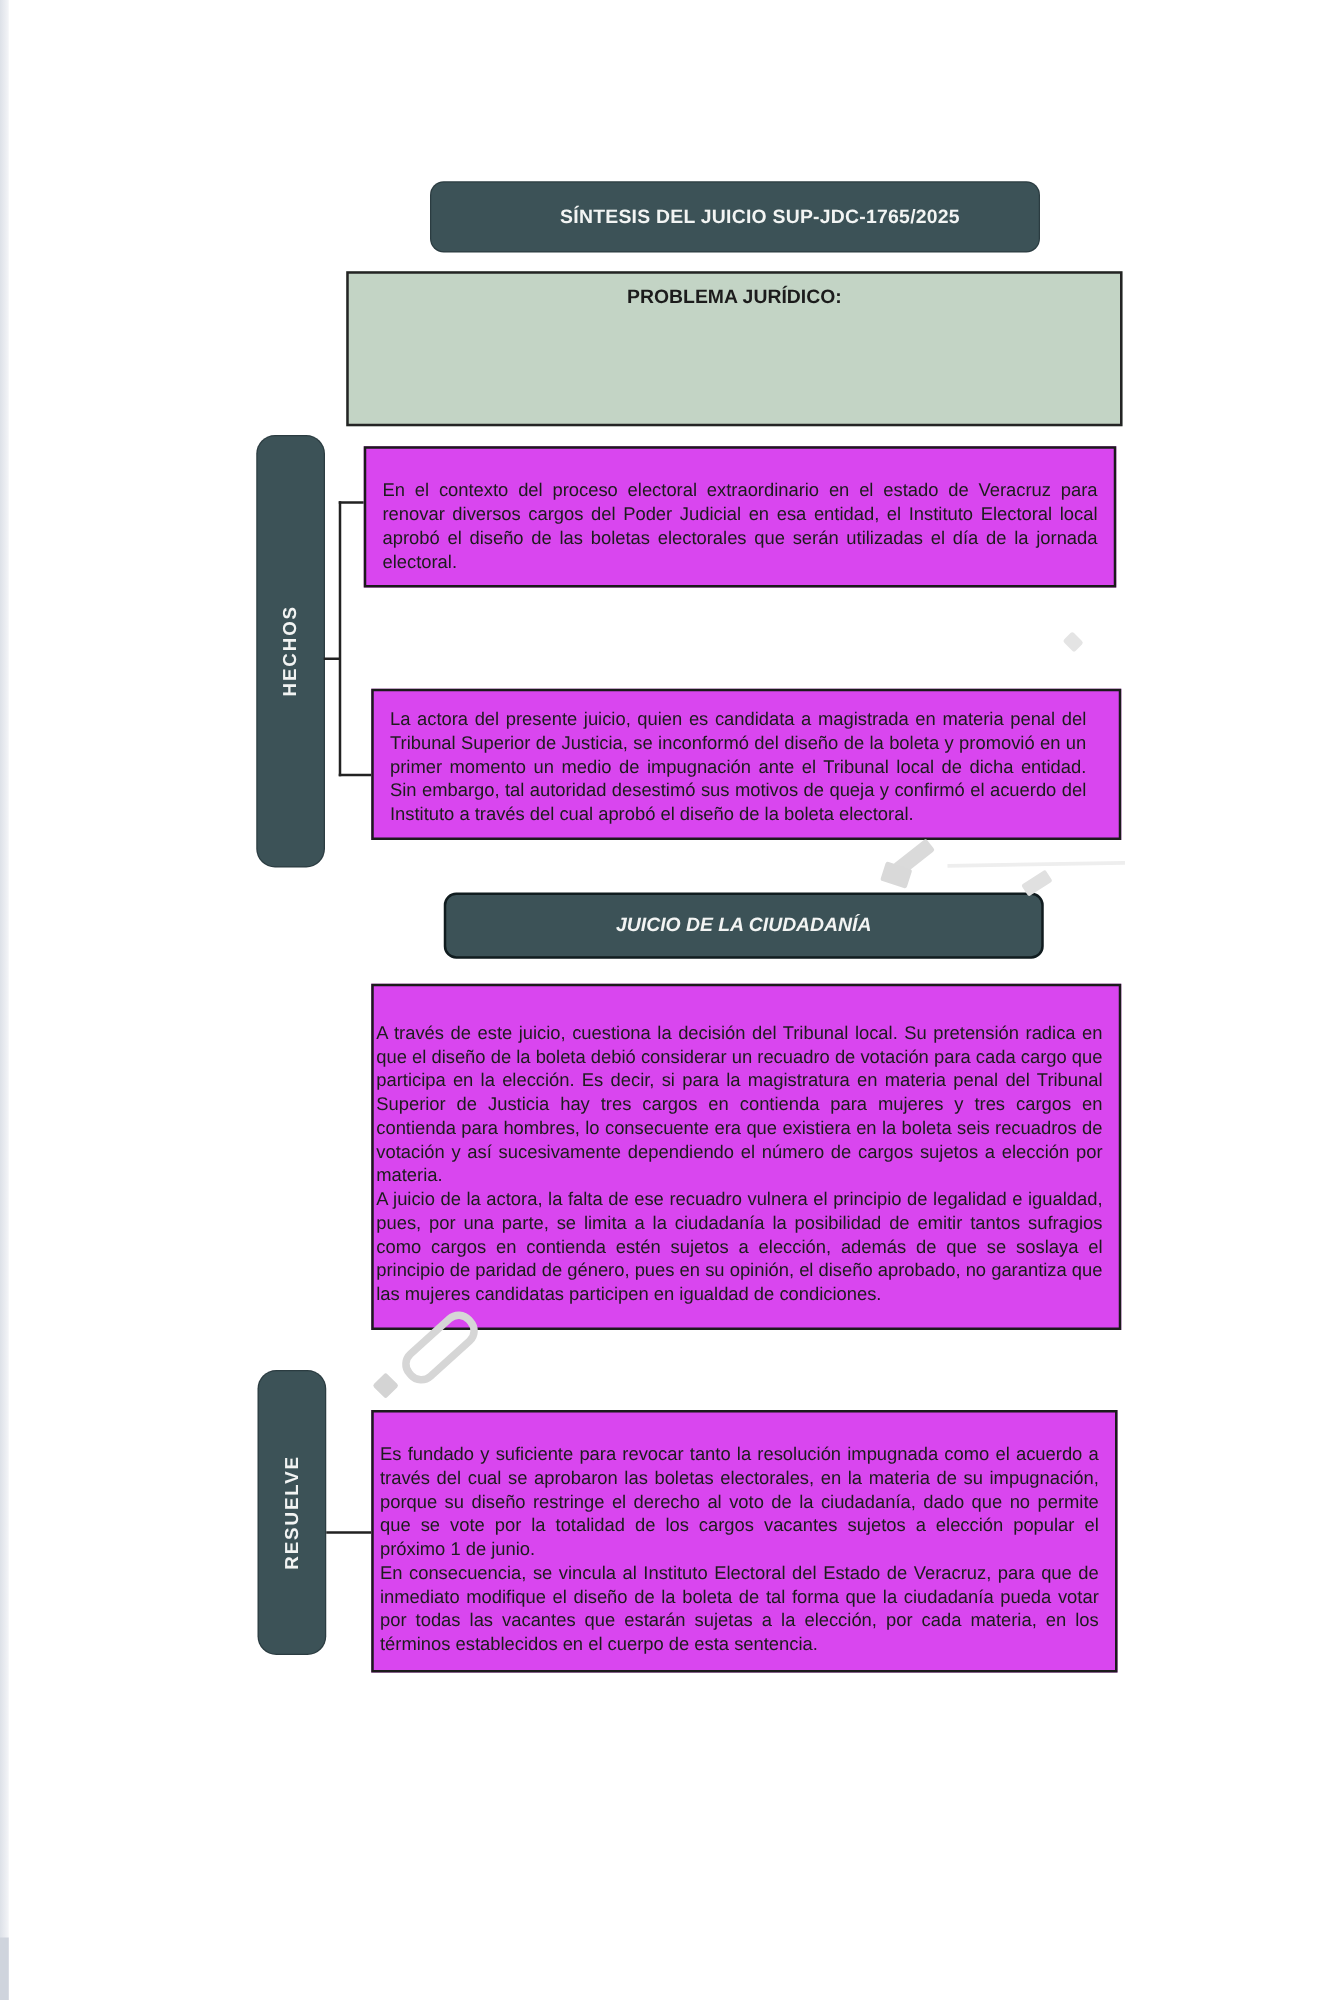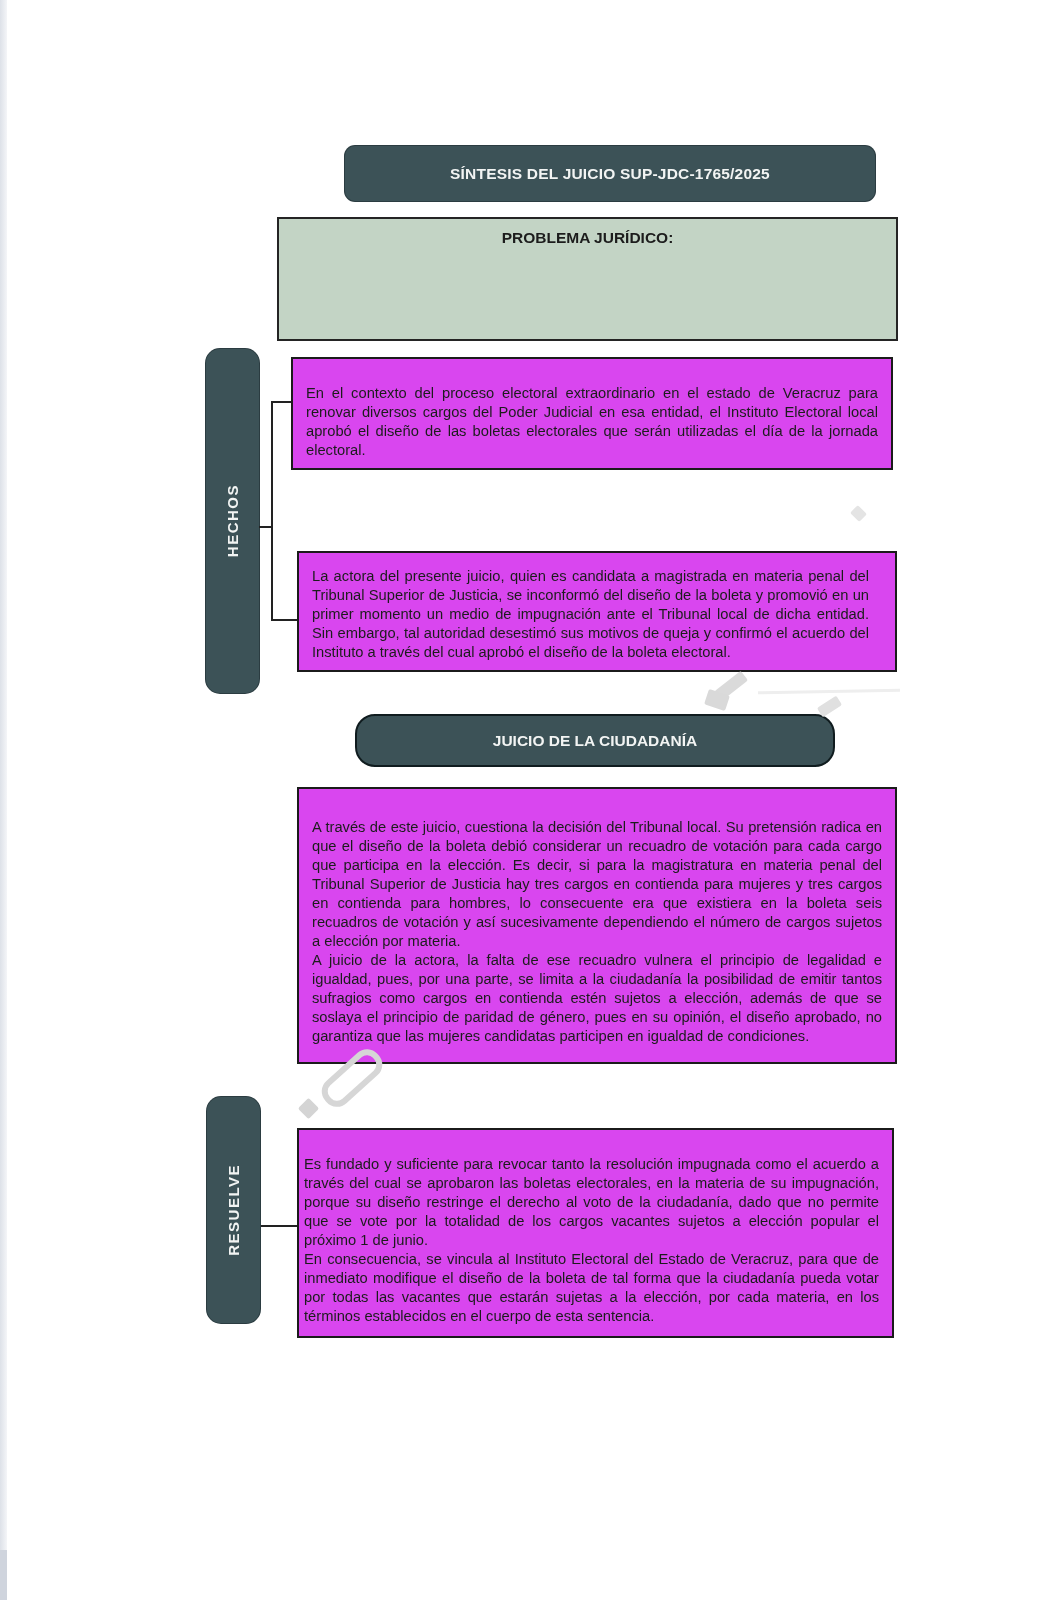--- a/index.html
+++ b/index.html
@@ -23,30 +23,32 @@
   .dark-pill {
     position: absolute;
     background: #3c5257;
     border-radius: 12px;
     display: flex; align-items: center; justify-content: center;
     color: #f2f4f3;
     font-weight: bold;
     box-shadow: 0 0 0 1px #2b3c41;
   }
   .title-box {
-    left: 345px; top: 146px; width: 530px; height: 55px;
+    left: 345px; top: 146px; width: 446px; height: 55px;
     font-size: 15.5px; letter-spacing: 0.2px;
     border-radius: 10px;
+    padding-left: 40px;
   }
   .juicio-header {
     left: 355px; top: 714px; width: 476px; height: 49px;
     font-size: 15.5px;
     border: 2px solid #101c1f;
-    border-radius: 20px;
+    border-radius: 10px;
     box-shadow: none;
+    font-style: italic;
   }
   .vertical-pill {
     width: 53px;
     border-radius: 14px;
     font-size: 15px;
     letter-spacing: 1.5px;
   }
   .vertical-pill span {
     writing-mode: vertical-rl;
     transform: rotate(180deg);
@@ -82,21 +84,21 @@
     margin: 0 0 11px 0;
   }
   .problema-question {
     font-size: 14.7px;
     line-height: 21px;
     margin: 0;
   }
 
   .fact-box-1 { left: 291px; top: 357px; width: 602px; height: 113px; padding: 25px 13px 0 13px; }
   .fact-box-2 { left: 297px; top: 551px; width: 600px; height: 121px; padding: 14px 26px 0 13px; }
-  .juicio-box { left: 297px; top: 787px; width: 600px; height: 277px; padding: 29px 13px 0 13px; }
+  .juicio-box { left: 297px; top: 787px; width: 600px; height: 277px; padding: 29px 13px 0 2px; }
   .resolve-box { left: 297px; top: 1128px; width: 597px; height: 210px; padding: 25px 13px 0 5px; }
 
   .connector {
     position: absolute;
     background: #222222;
   }
 
   
   .wm { position: absolute; }
   .wm-pen-body {

